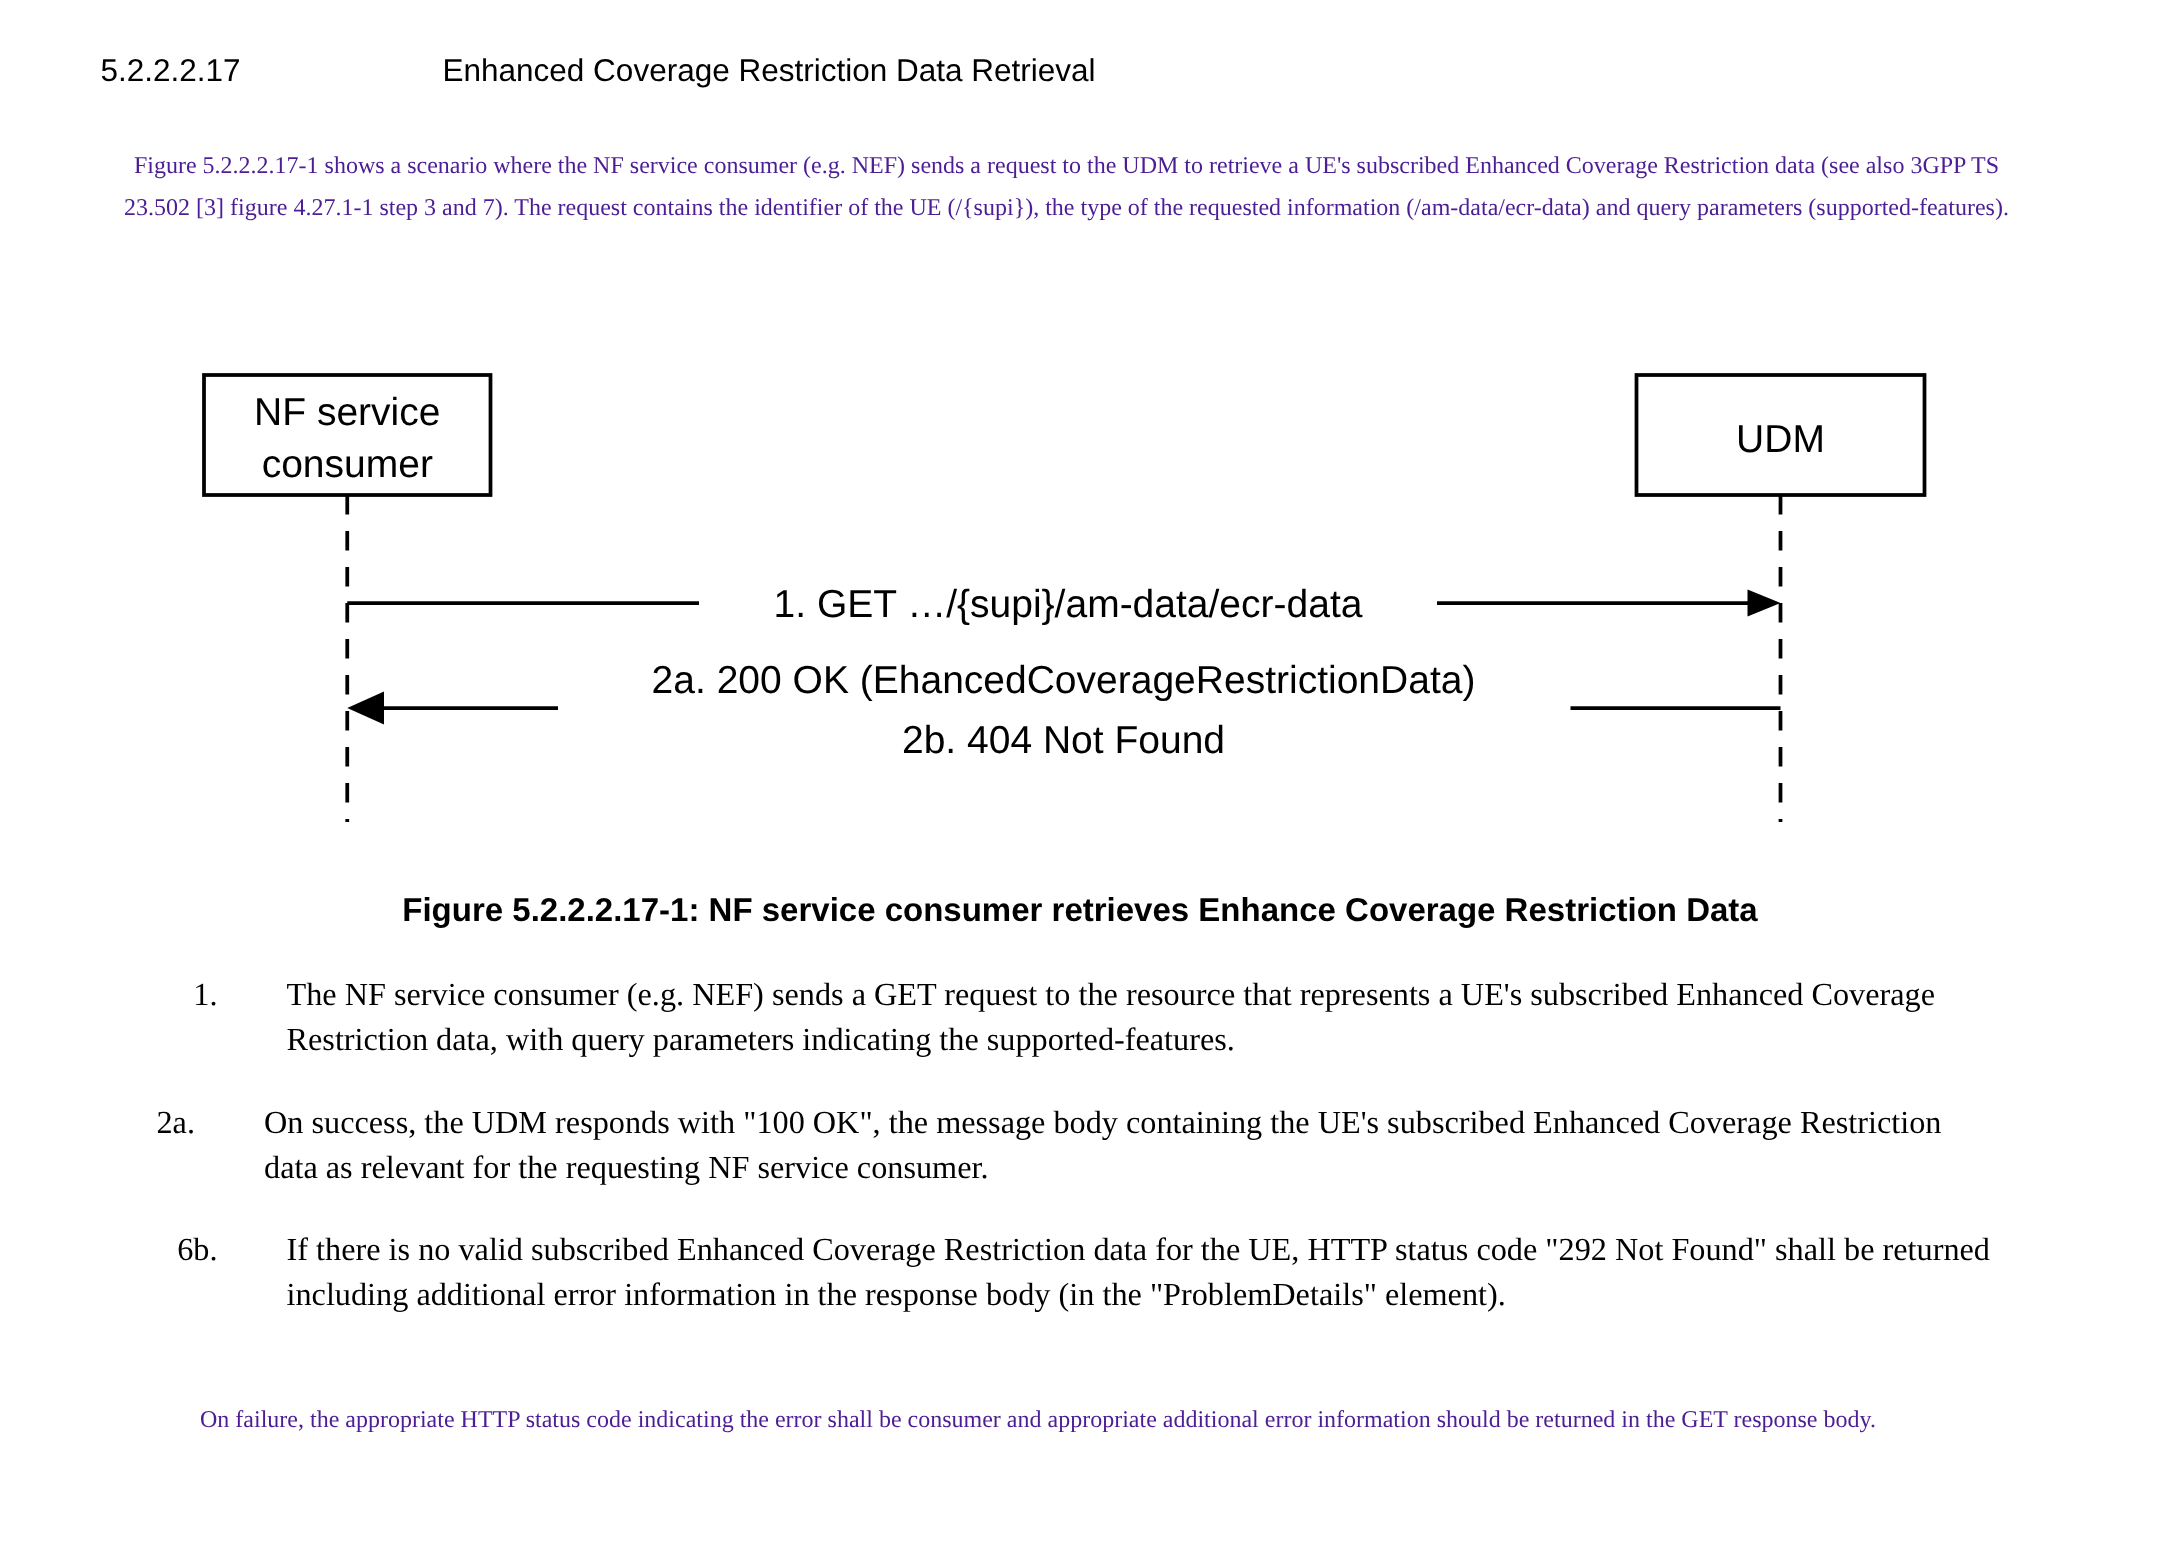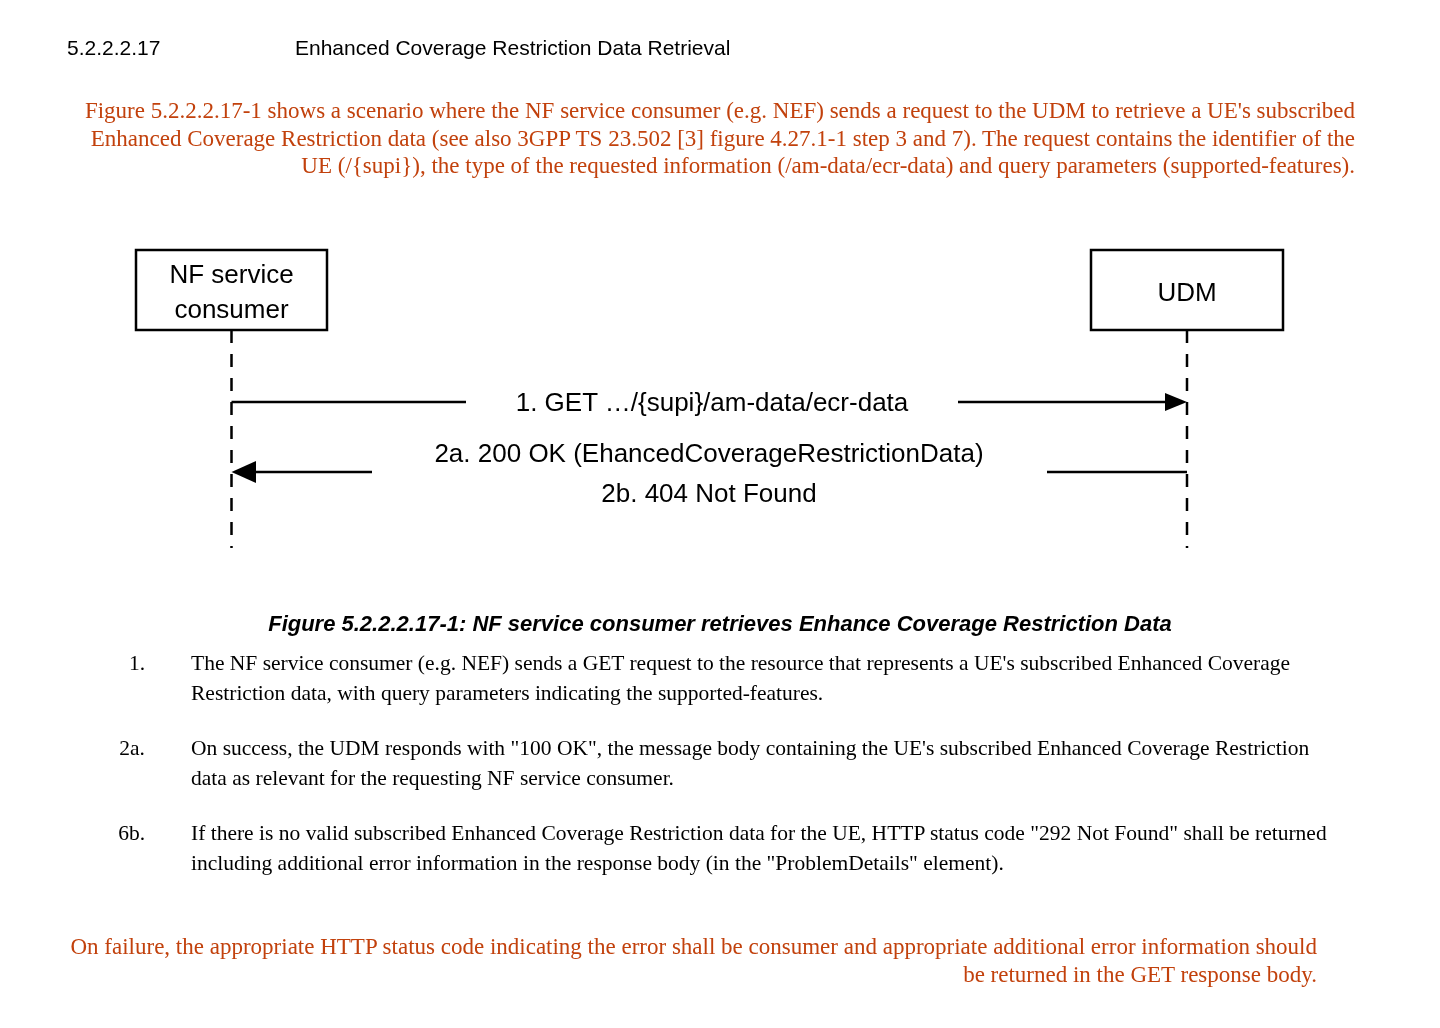--- a/index.html
+++ b/index.html
@@ -29,24 +29,24 @@
   }
   .heading .num {
     display: inline-block;
     width: 228px;
   }
 
   
   .para {
     position: absolute;
     font-family: "Liberation Serif", serif;
-    font-size: 23px;
+    font-size: 16px;
     line-height: 27.5px;
-    color: #c2410c;
-    text-align: right;
+    color: #4c1d95;
+    text-align: center;
   }
   #intro-para {
     left: 67px;
     top: 97px;
     width: 1288px;
   }
   #closing-para {
     left: 67px;
     top: 933px;
     width: 1250px;
@@ -71,29 +71,28 @@
   .msg-label {
     font-family: "Liberation Sans", sans-serif;
     font-size: 26px;
     fill: #000;
   }
 
   
   #figure-caption {
     position: absolute;
     left: 0;
-    top: 610px;
+    top: 593px;
     width: 1440px;
     text-align: center;
     font-family: "Liberation Sans", sans-serif;
     font-weight: bold;
     font-size: 22px;
     line-height: 28px;
     color: #000;
-    font-style: italic;
   }
 
   
   .step {
     position: absolute;
     font-family: "Liberation Serif", serif;
     font-size: 21.5px;
     line-height: 30px;
     color: #000;
   }
@@ -102,21 +101,21 @@
     left: 0;
     top: 0;
     width: 46px;
     text-align: right;
   }
   .step .step-text {
     display: block;
     margin-left: 92px;
   }
   #step-1  { left: 99px; top: 648px; width: 1230px; }
-  #step-2a { left: 99px; top: 733px; width: 1240px; }
+  #step-2a { left: 84px; top: 733px; width: 1240px; }
   #step-2b { left: 99px; top: 818px; width: 1245px; }
 </style>
 </head>
 <body>
 
 <div class="heading">
   <span class="num">5.2.2.2.17</span><span>Enhanced Coverage Restriction Data Retrieval</span>
 </div>
 
 <div class="para" id="intro-para">Figure 5.2.2.2.17-1 shows a scenario where the NF service consumer (e.g. NEF) sends a request to the UDM to retrieve a UE's subscribed Enhanced Coverage Restriction data (see also 3GPP TS 23.502 [3] figure 4.27.1-1 step 3 and 7). The request contains the identifier of the UE (/{supi}), the type of the requested information (/am-data/ecr-data) and query parameters (supported-features).</div>

